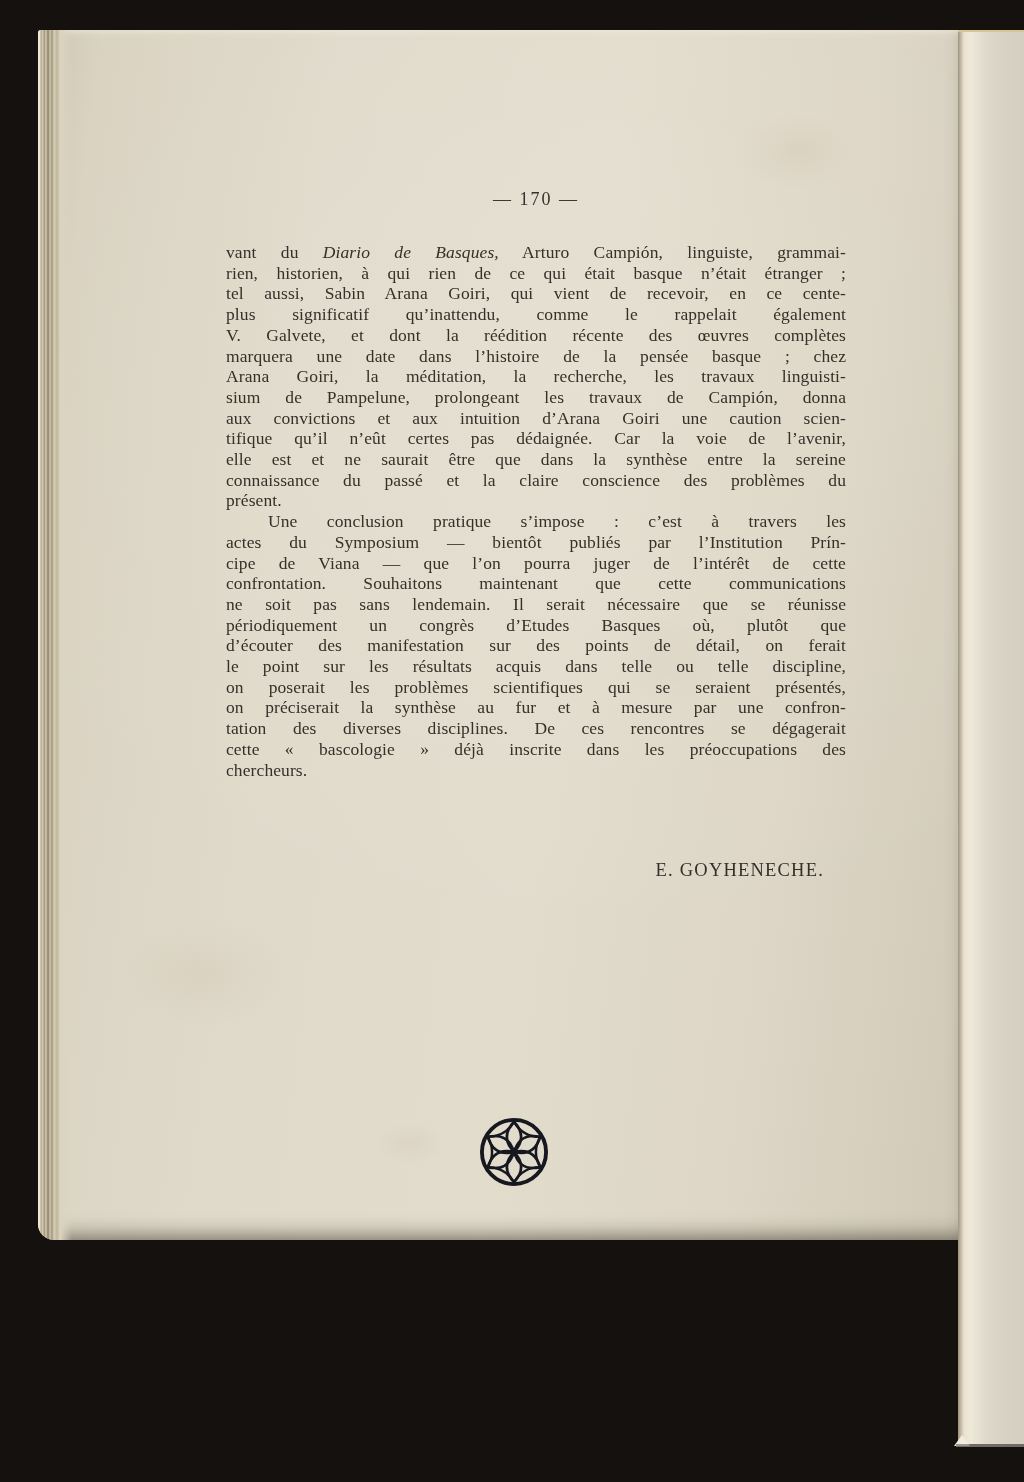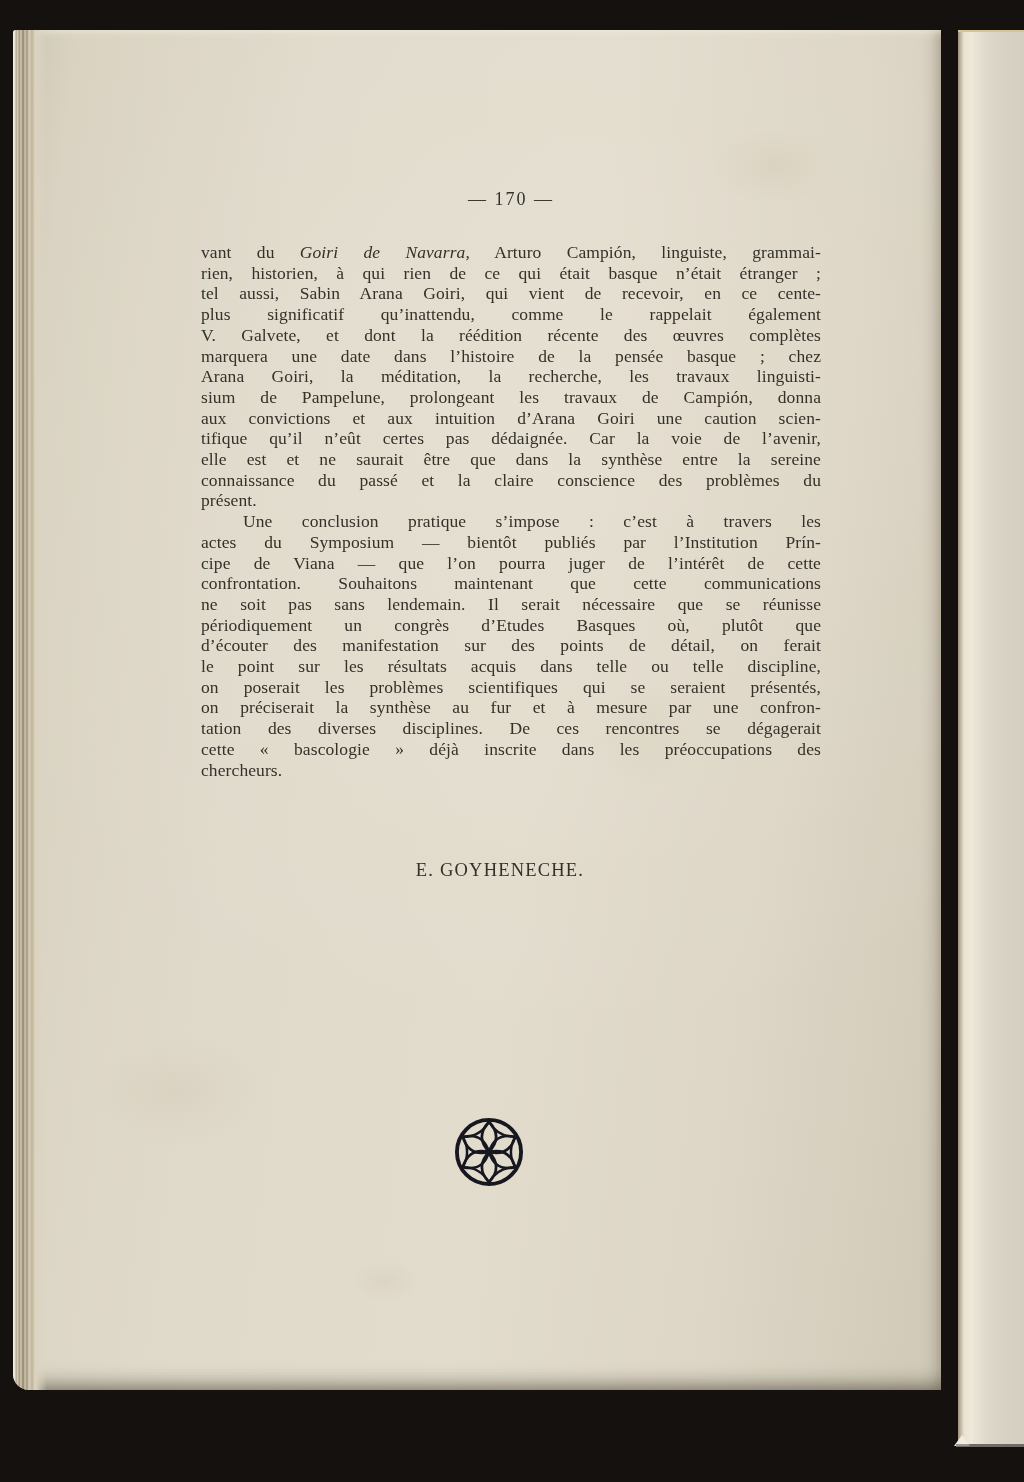--- a/index.html
+++ b/index.html
@@ -7,21 +7,21 @@
     width: 1024px; height: 1482px;
     background: #14110e;
     position: relative;
     overflow: hidden;
     font-family: "Liberation Serif", "DejaVu Serif", serif;
   }
   .scan { position: absolute; inset: 0; }
 
   
   .page-left {
-    position: absolute; left: 13px; top: 30px; width: 928px; height: 1360px;
+    position: absolute; left: 38px; top: 30px; width: 928px; height: 1210px;
     background:
       radial-gradient(120% 80% at 58% 28%, rgba(255,253,244,0.12), rgba(255,255,255,0) 62%),
       linear-gradient(97deg, #cdc5b2 0%, #d9d2c1 6%, #e0dacb 28%, #e2dccd 55%, #ddd6c6 78%, #d2cbba 97%);
     border-radius: 3px 0 0 16px;
     box-shadow:
       inset 0 10px 12px -10px rgba(255,250,235,0.85),
       inset 0 -16px 20px -12px rgba(40,32,18,0.55),
       inset -12px 0 20px -12px rgba(70,60,40,0.40);
   }
   .edge-stack {
@@ -58,21 +58,21 @@
   }
   .line { text-align: justify; text-align-last: justify; }
   .line.last { text-align-last: left; }
   .p2 { }
   .p2 .line.first { text-indent: 42px; }
   .em { font-style: italic; }
 
   .signature {
     position: absolute; left: 188px; top: 830px; width: 620px;
     box-sizing: border-box; padding-right: 22px;
-    text-align: center;
+    text-align: right;
     font-size: 18.5px;
     letter-spacing: 1.2px;
     color: #33302a;
   }
 
   .ornament {
     position: absolute; left: 434px; top: 1080px; width: 84px; height: 84px;
   }
 
   
@@ -101,21 +101,21 @@
 <div class="scan">
 
   <div class="page-left">
     <div class="edge-stack"></div>
     <div class="texture"></div>
 
     <div class="page-number">— 170 —</div>
 
     <div class="textblock">
       <div class="para p1">
-        <div class="line"><span>vant du </span><span class="em">Goiri de Navarra,</span><span> Arturo Campión, linguiste, grammai-</span></div>
+        <div class="line"><span>vant du </span><span class="em">Diario de Basques,</span><span> Arturo Campión, linguiste, grammai-</span></div>
         <div class="line">rien, historien, à qui rien de ce qui était basque n’était étranger ;</div>
         <div class="line">tel aussi, Sabin Arana Goiri, qui vient de recevoir, en ce cente-</div>
         <div class="line">plus significatif qu’inattendu, comme le rappelait également</div>
         <div class="line">V. Galvete, et dont la réédition récente des œuvres complètes</div>
         <div class="line">marquera une date dans l’histoire de la pensée basque ; chez</div>
         <div class="line">Arana Goiri, la méditation, la recherche, les travaux linguisti-</div>
         <div class="line">sium de Pampelune, prolongeant les travaux de Campión, donna</div>
         <div class="line">aux convictions et aux intuition d’Arana Goiri une caution scien-</div>
         <div class="line">tifique qu’il n’eût certes pas dédaignée. Car la voie de l’avenir,</div>
         <div class="line">elle est et ne saurait être que dans la synthèse entre la sereine</div>

